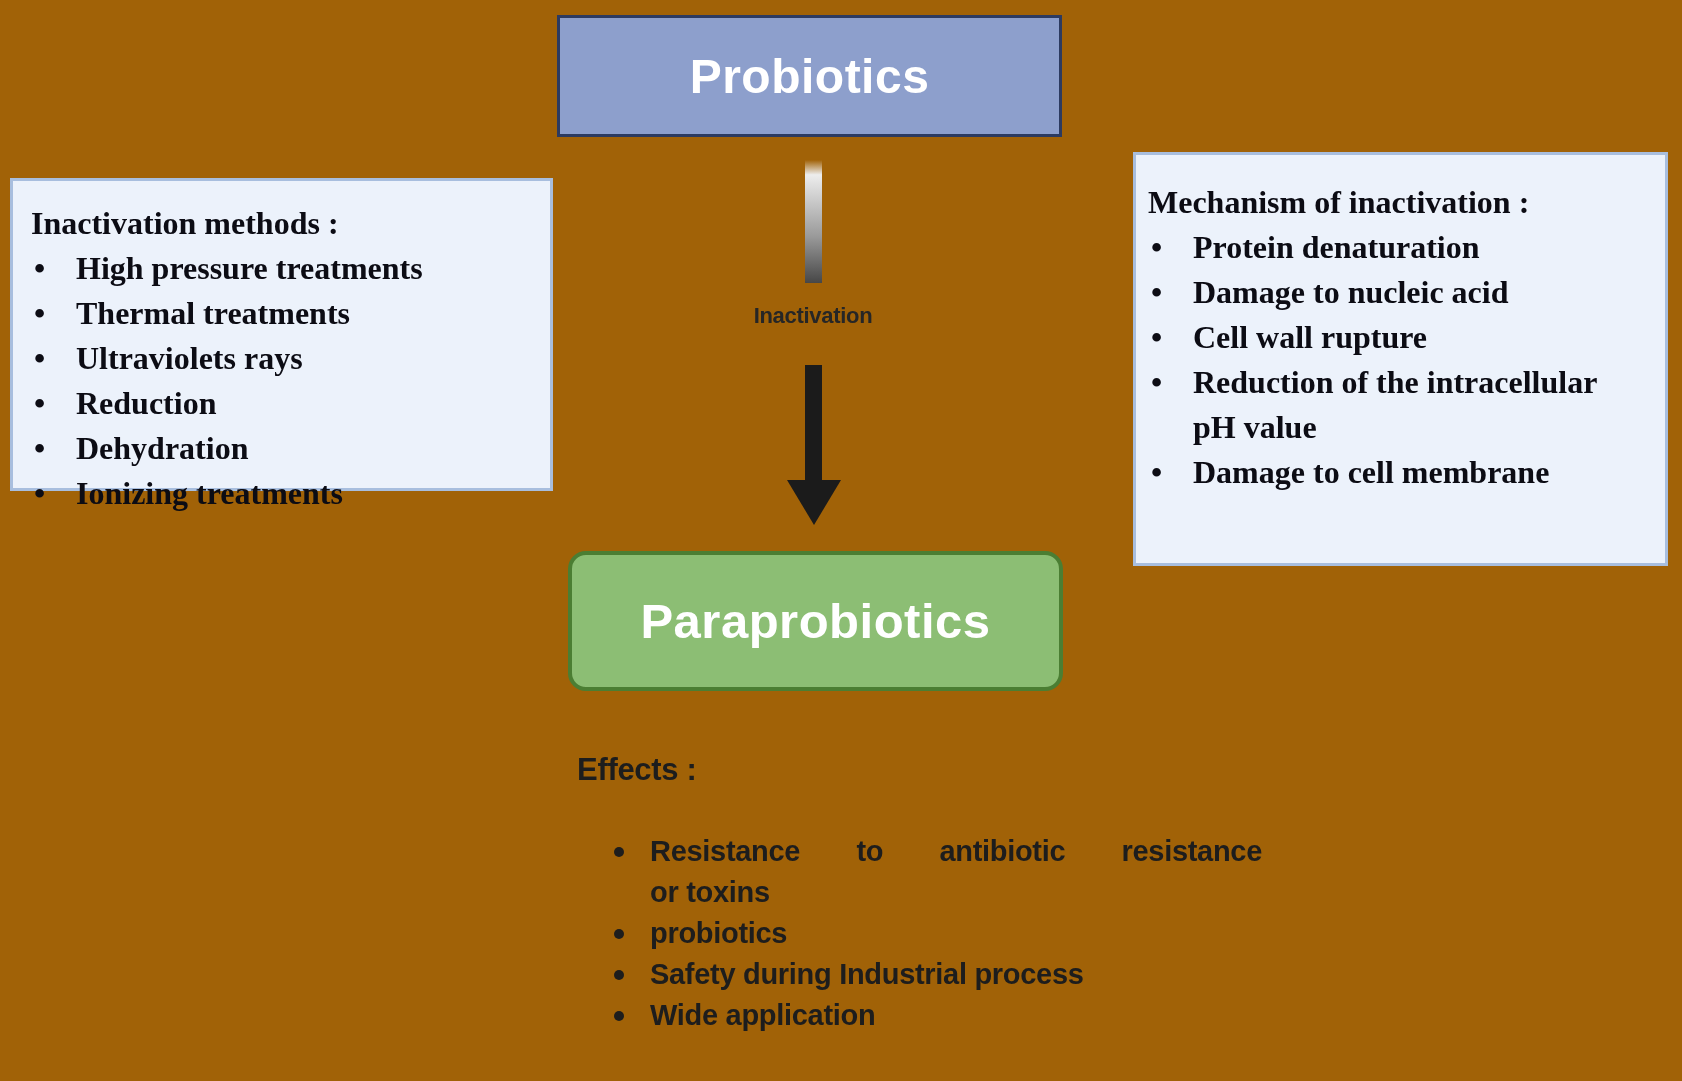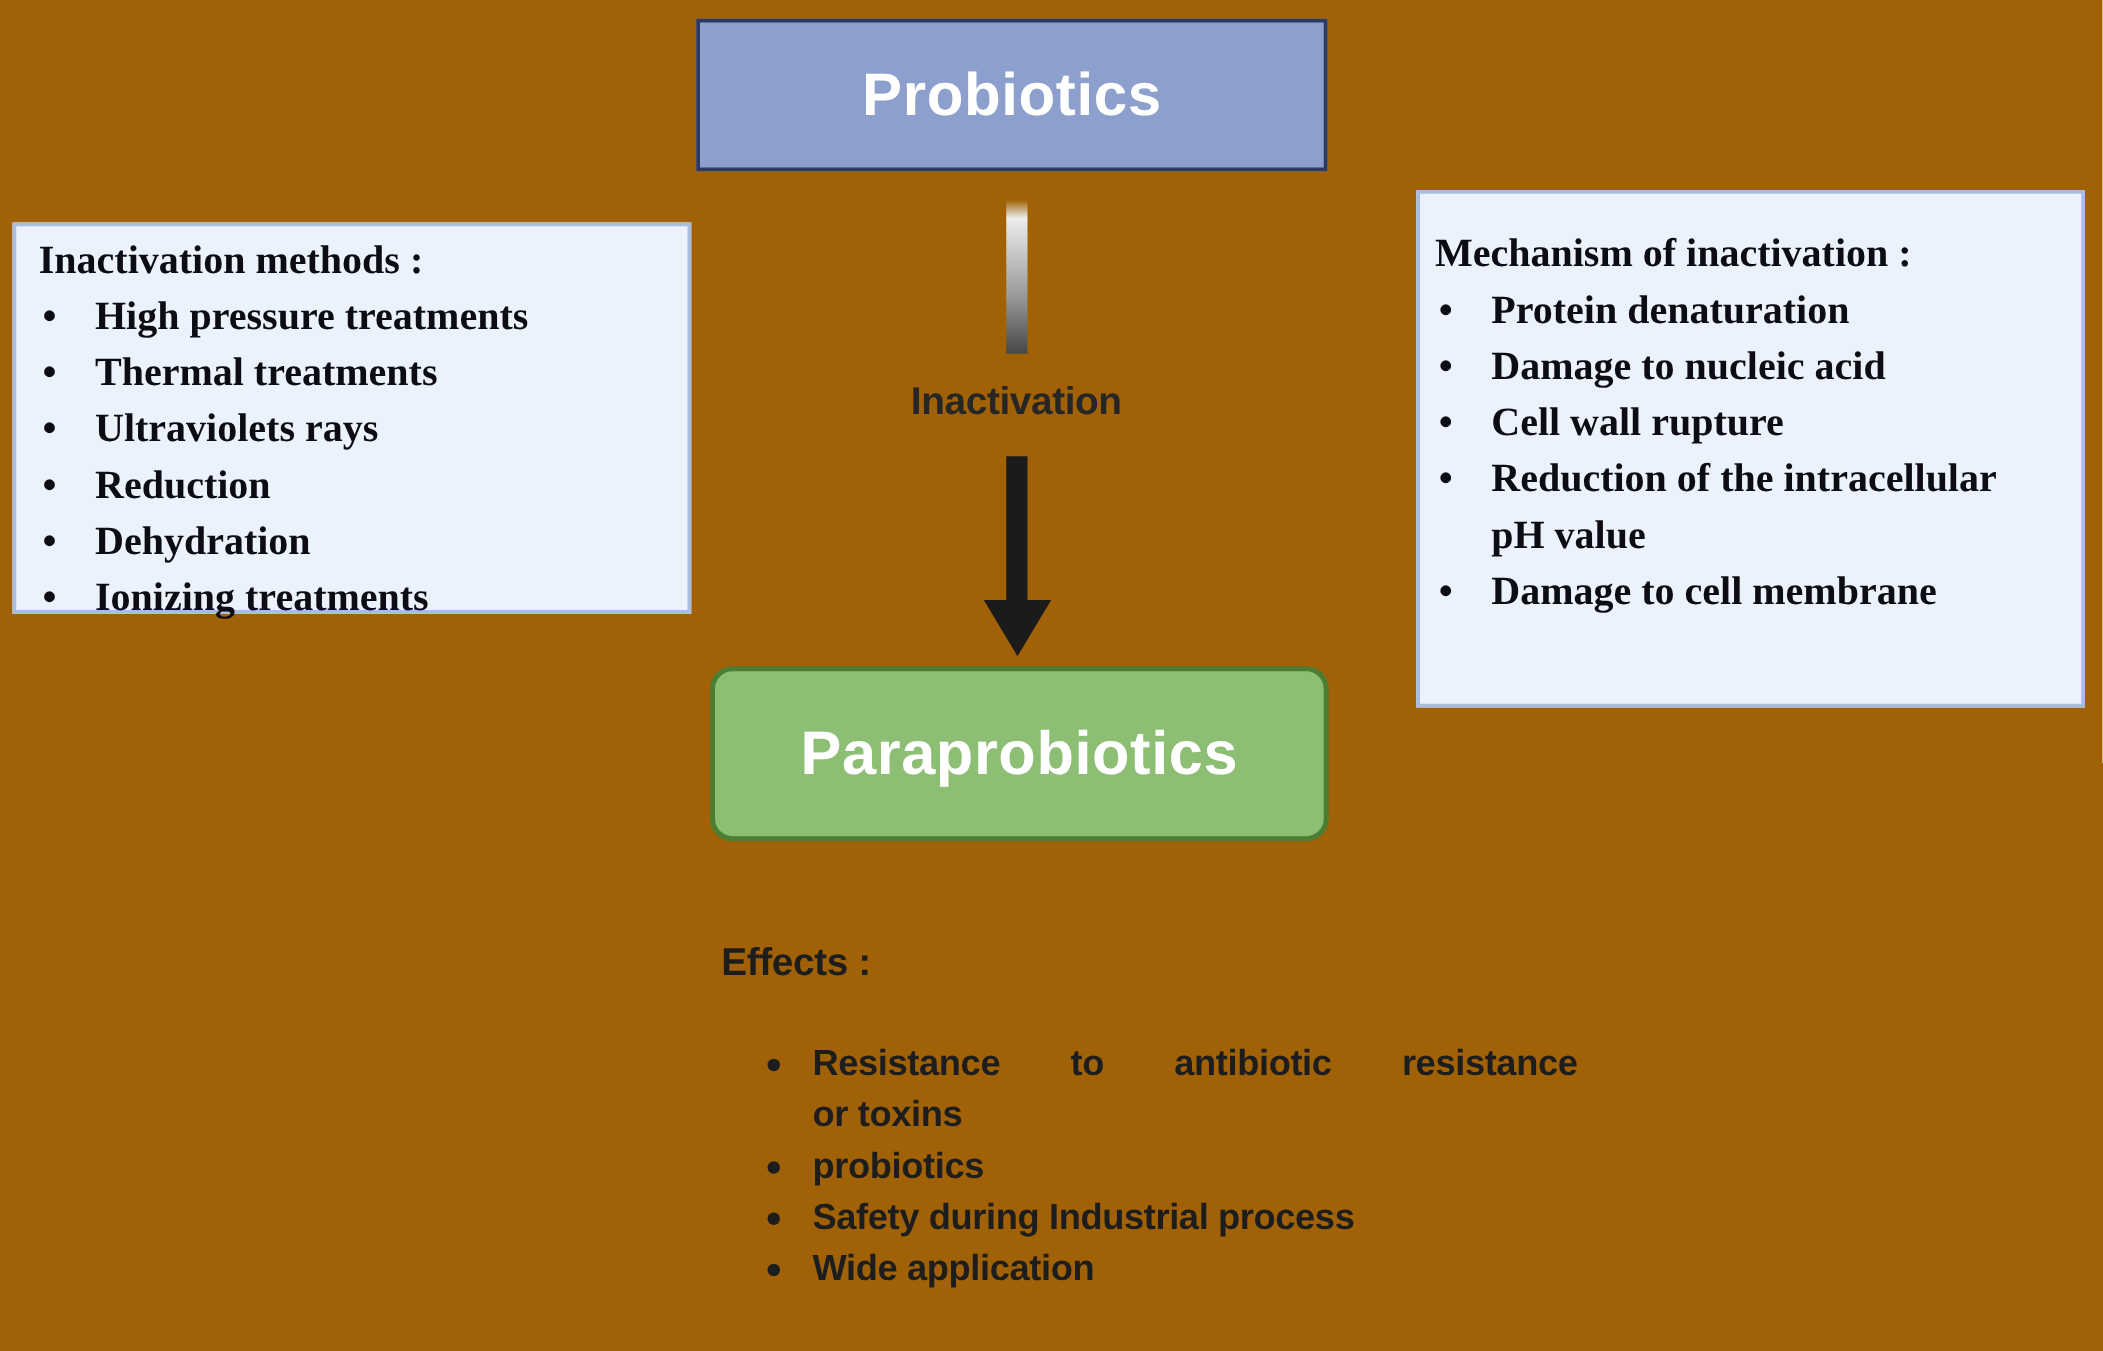--- a/index.html
+++ b/index.html
@@ -24,39 +24,39 @@
     font-family: "Liberation Sans", sans-serif;
   }
   .probiotics-box {
     left: 557px; top: 15px; width: 505px; height: 122px;
     background: var(--probiotics-fill, #8d9fcc);
     border: 3px solid var(--probiotics-border, #2c3a60);
     font-size: 48px;
     letter-spacing: 0.5px;
   }
   .paraprobiotics-box {
-    left: 568px; top: 533px; width: 495px; height: 140px;
+    left: 568px; top: 551px; width: 495px; height: 140px;
     background: var(--paraprobiotics-fill, #8cbe74);
     border: 4px solid var(--paraprobiotics-border, #4b7e33);
     border-radius: 18px;
     font-size: 49px;
     letter-spacing: 0.5px;
   }
 
   
   .arrow-fade {
     position: absolute;
     left: 805px; top: 160px; width: 17px; height: 123px;
     background: linear-gradient(to bottom, rgba(250,250,250,0), #ededed 12%, #9a9a9a 62%, #474747 100%);
   }
   .arrow-label {
     position: absolute;
     left: 663px; top: 303px; width: 300px;
     text-align: center;
-    font-size: 31px;
+    font-size: 22px;
     font-weight: bold;
     color: #262626;
     letter-spacing: -0.3px;
   }
   .arrow-shaft {
     position: absolute;
     left: 805px; top: 365px; width: 17px; height: 117px;
     background: var(--arrow-color, #1b1b1b);
   }
   .arrow-head {
@@ -72,21 +72,21 @@
   .panel {
     position: absolute;
     box-sizing: border-box;
     background: var(--panel-fill, #ecf2fb);
     border: 3px solid var(--panel-border, #a8bede);
     font-family: "Liberation Serif", serif;
     font-weight: bold;
     color: #0c0c14;
     font-size: 32px;
   }
-  .panel-left  { left: 10px;   top: 178px; width: 543px; height: 313px; padding: 4px 8px 0 18px; }
+  .panel-left  { left: 10px;   top: 178px; width: 543px; height: 313px; padding: 20px 8px 0 18px; }
   .panel-right { left: 1133px; top: 152px; width: 535px; height: 414px; padding: 25px 8px 0 12px; }
   .panel-title { line-height: 45px; white-space: nowrap; }
   .p-item { display: flex; line-height: 45px; }
   .p-dot  { width: 29px; flex: 0 0 29px; padding-left: 3px; }
   .p-text { flex: 1 1 auto; margin-left: 13px; }
   .p-line { display: block; white-space: nowrap; }
 
   
   .effects-title {
     position: absolute;

